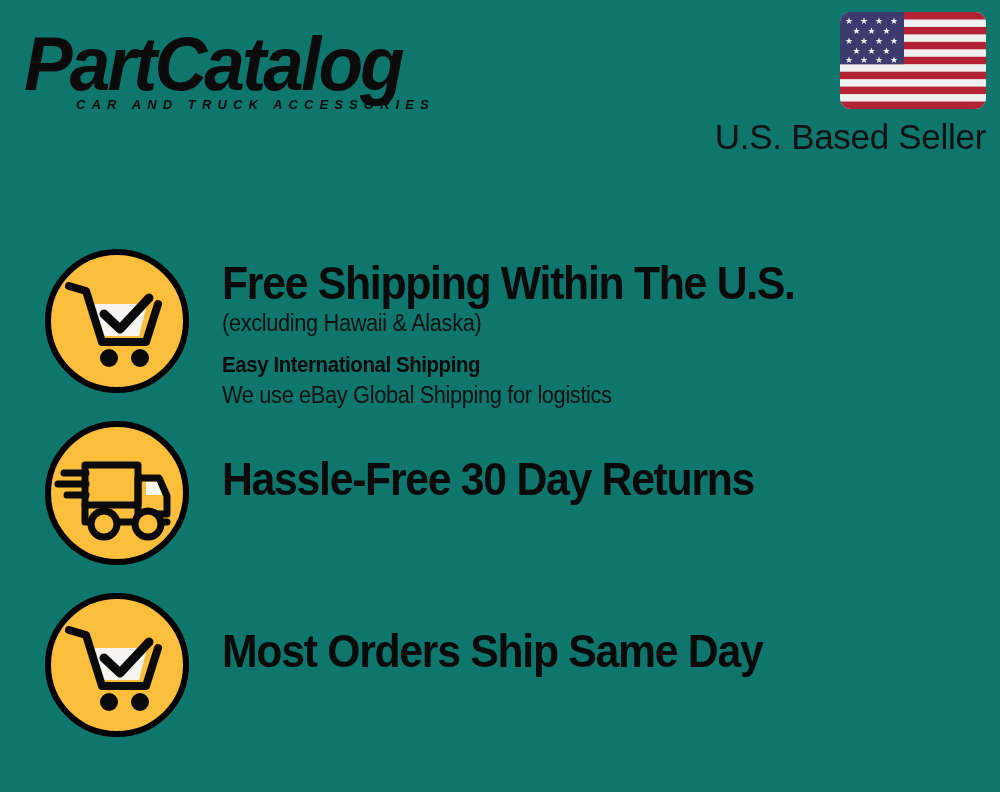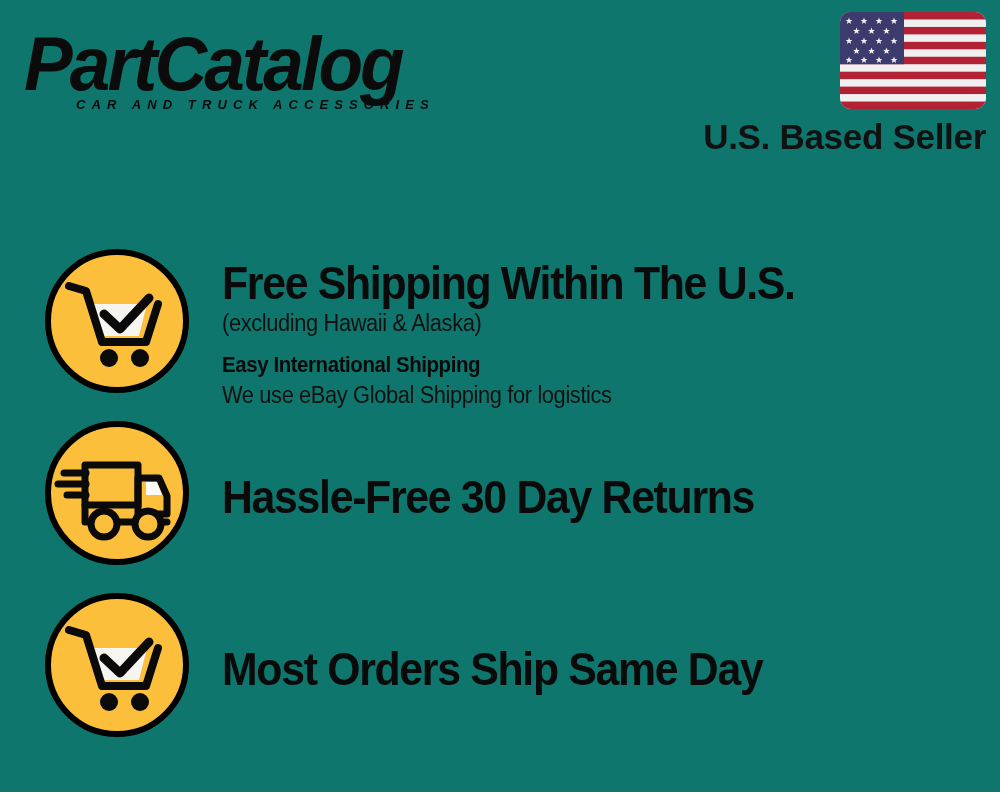--- a/index.html
+++ b/index.html
@@ -62,21 +62,21 @@
   }
   .flag-badge svg { display: block; width: 100%; height: 100%; }
 
   .seller-note {
     position: absolute;
     left: 560px;
     top: 117px;
     width: 426px;
     text-align: right;
     font-family: "Liberation Sans", sans-serif;
-    font-weight: 700;
+    font-weight: 400;
     font-size: 35px;
     line-height: 40px;
     color: #111111;
     letter-spacing: -0.3px;
     white-space: nowrap;
   }
 
   
   .benefit-row {
     position: absolute;
@@ -132,21 +132,21 @@
     line-height: 30px;
     letter-spacing: -0.45px;
     color: #0a0a0a;
     transform: scaleX(0.93);
     transform-origin: left center;
     white-space: nowrap;
   }
   .gap-a { height: 12px; }
 
   
-  .row-centered .benefit-text { top: 54px; }
+  .row-centered .benefit-text { top: 36px; }
 </style>
 </head>
 <body>
 
 <div id="page">
 
   <div class="brand-logo">
     <div class="brand-wordmark">PartCatalog</div>
     <div class="brand-tagline">CAR AND TRUCK ACCESSORIES</div>
   </div>

